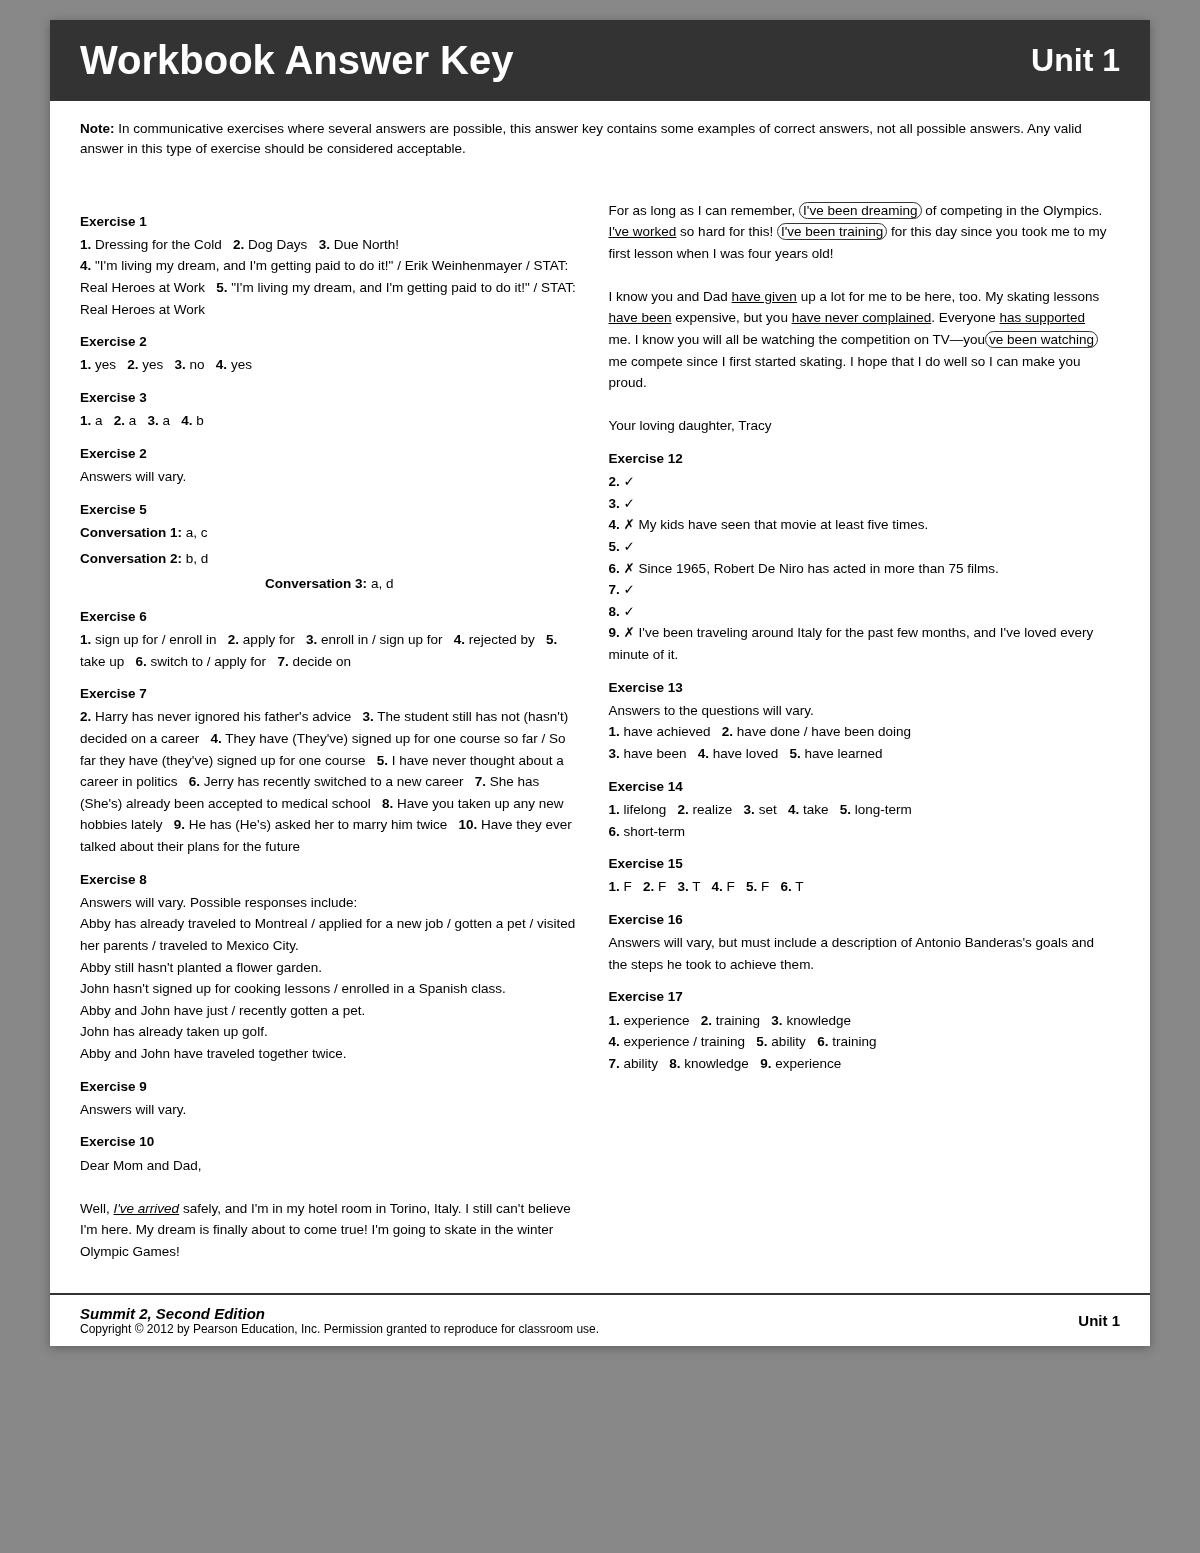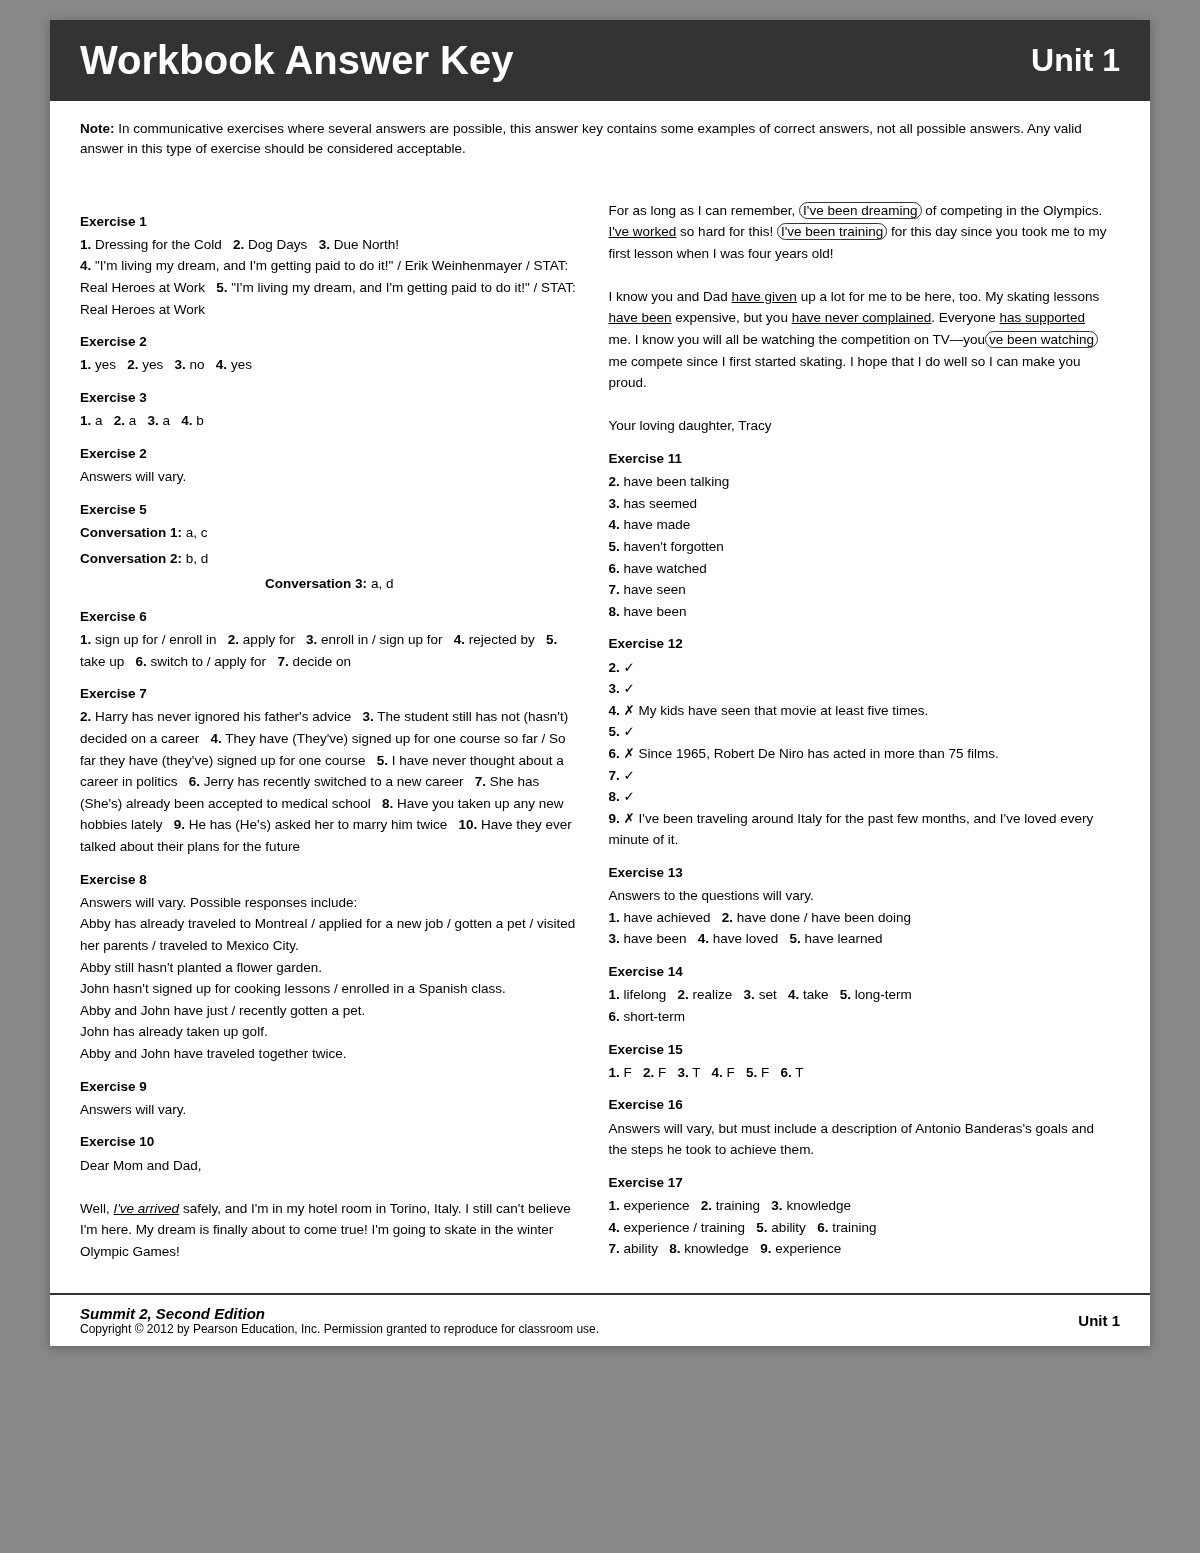--- a/index.html
+++ b/index.html
@@ -208,32 +208,20 @@
     </div>
 
     <div class="col-right">
 
       <div class="exercise-content" style="margin-bottom: 2px;">
         For as long as I can remember, <span class="circle-text">I've been dreaming</span> of competing in the Olympics.  <span class="underline">I've worked</span> so hard for this!  <span class="circle-text">I've been training</span> for this day since you took me to my first lesson when I was four years old!<br><br>
         I know you and Dad <span class="underline">have given</span> up a lot for me to be here, too.  My skating lessons <span class="underline">have been</span> expensive, but you <span class="underline">have never complained</span>.  Everyone <span class="underline">has supported</span> me.  I know you will all be watching the competition on TV—you<span class="circle-text">ve been watching</span> me compete since I first started skating.  I hope that I do well so I can make you proud.<br><br>
         Your loving daughter, Tracy
       </div>
 
-      <div>
-        <div class="exercise-title">Exercise 11</div>
-        <div class="exercise-content">
-          <b>2.</b>  have been talking<br>
-          <b>3.</b>  has seemed<br>
-          <b>4.</b>  have made<br>
-          <b>5.</b>  haven't forgotten<br>
-          <b>6.</b>  have watched<br>
-          <b>7.</b>  have seen<br>
-          <b>8.</b>  have been
-        </div>
-      </div>
 
       <div>
         <div class="exercise-title">Exercise 12</div>
         <div class="exercise-content">
           <b>2.</b>  ✓<br>
           <b>3.</b>  ✓<br>
           <b>4.</b>  ✗ My kids have seen that movie at least five times.<br>
           <b>5.</b>  ✓<br>
           <b>6.</b>  ✗ Since 1965, Robert De Niro has acted in more than 75 films.<br>
           <b>7.</b>  ✓<br>

